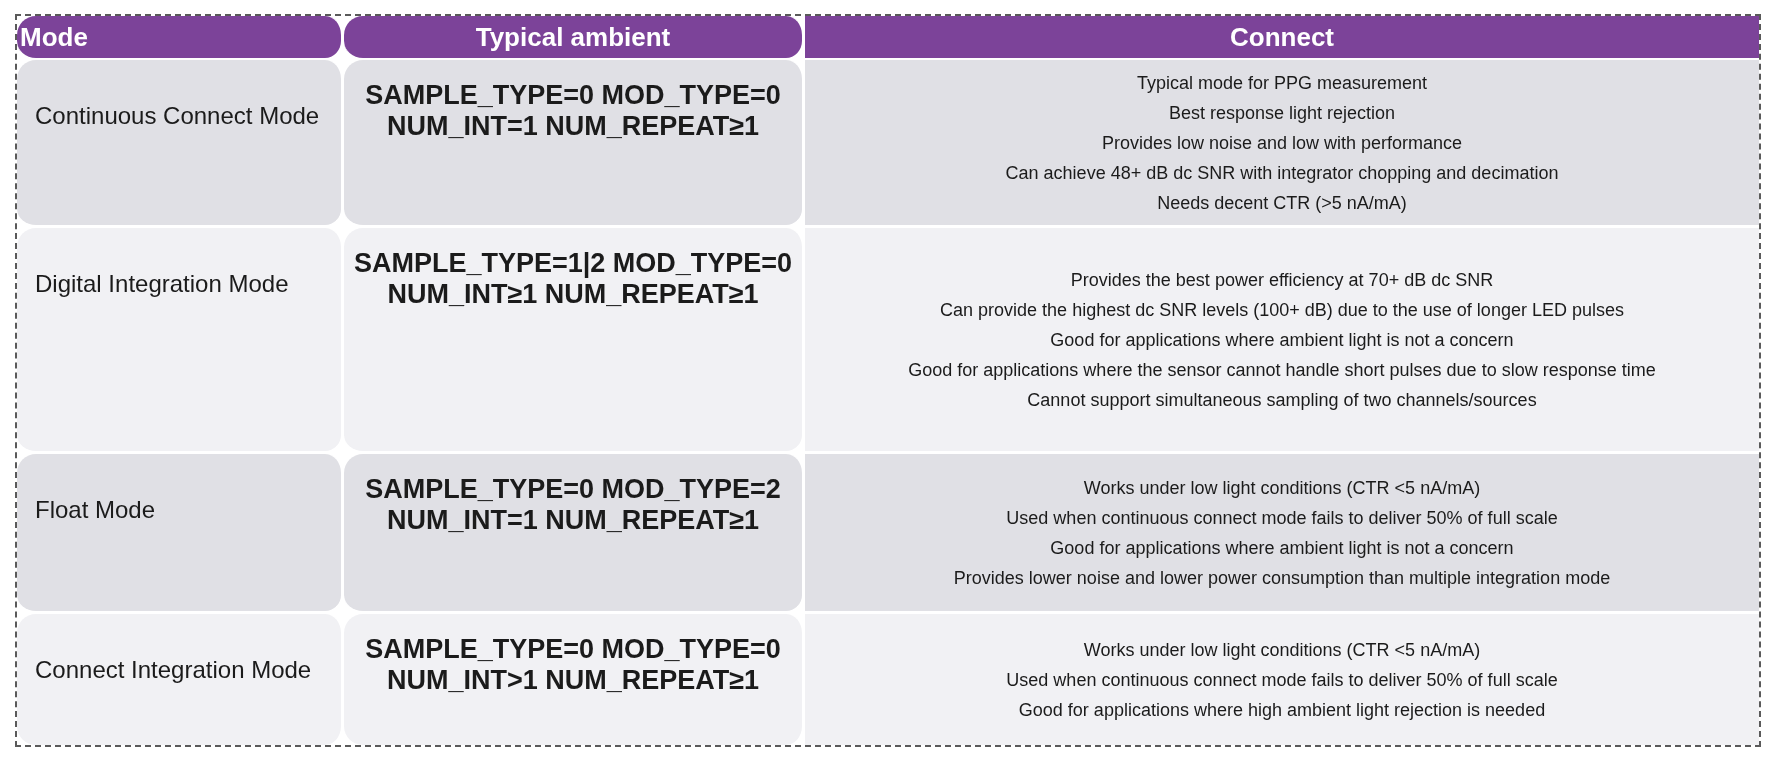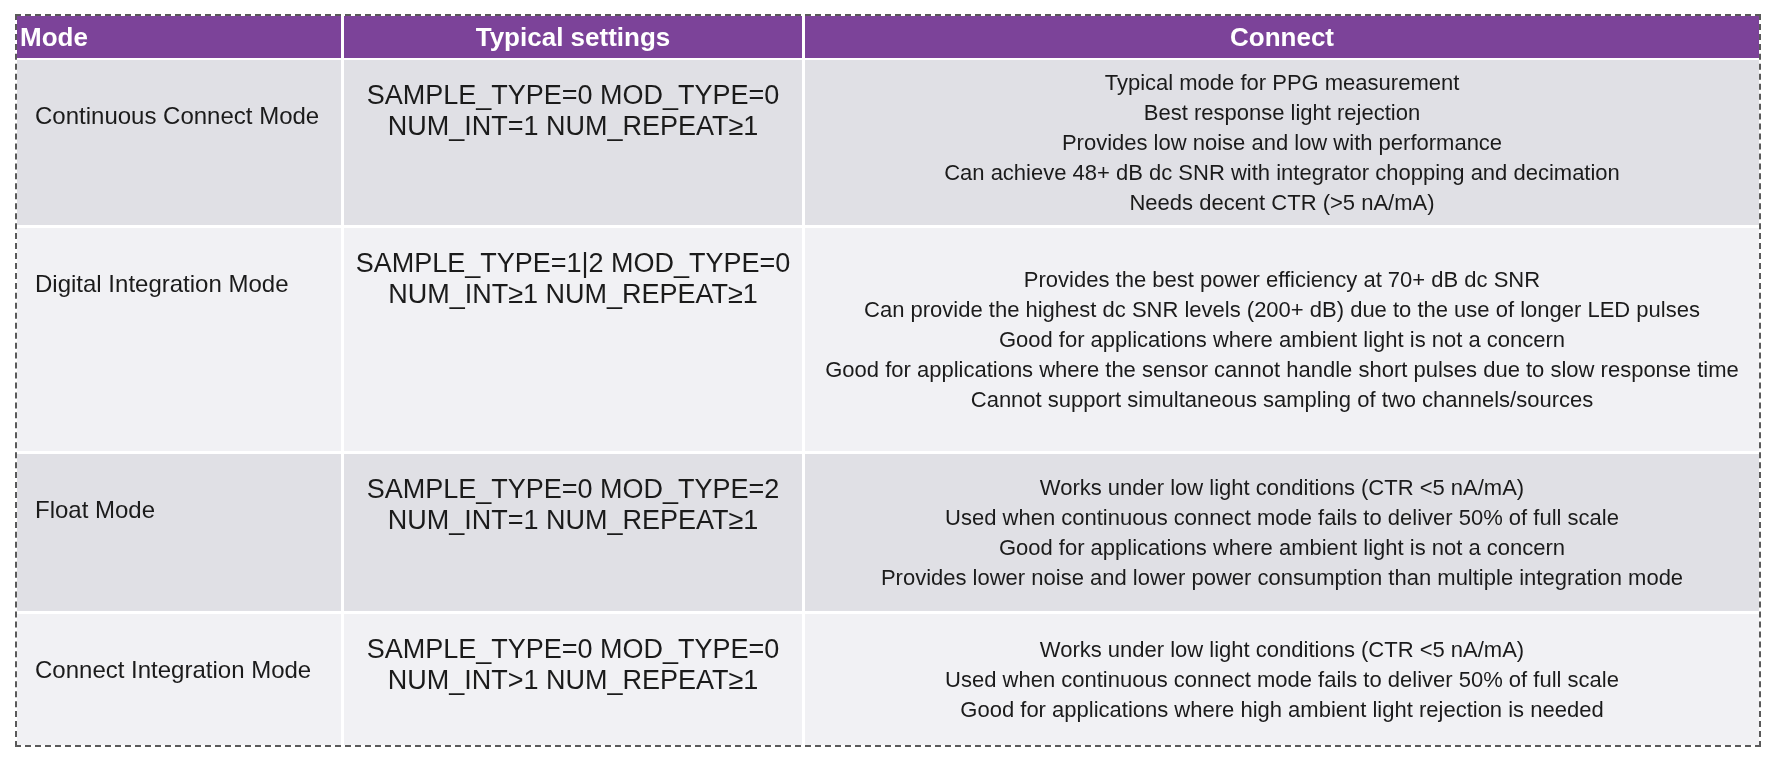--- a/index.html
+++ b/index.html
@@ -27,20 +27,21 @@
     table-layout: fixed;
   }
   table.modes th,
   table.modes td {
     box-sizing: border-box;
     overflow: hidden;
   }
   
   .col-sep {
     border-right: 3px solid #ffffff;
+    border-radius: 19px;
   }
   
   tr.body-row.sep td {
     border-bottom: 3px solid #ffffff;
   }
   
   th.hdr {
     background: #7c4399;
     color: #ffffff;
     height: 44px;
@@ -71,44 +72,44 @@
     vertical-align: top;
     text-align: center;
     padding: 20px 6px 0 6px;
     font-size: 27px;
     line-height: 31px;
   }
   td.comments-cell {
     vertical-align: middle;
     text-align: center;
     padding: 6px 14px;
-    font-size: 22px;
+    font-size: 18px;
     line-height: 30px;
   }
-  .settings-line { display: block; }
+  .settings-line { display: block; font-weight: bold; }
   .comment-line  { display: block; }
   tr.r1 td { height: 168px; }
   tr.r2 td { height: 226px; }
   tr.r3 td { height: 160px; }
   tr.r4 td { height: 131px; }
 </style>
 </head>
 <body>
 
 <div class="stage">
   <table class="modes">
     <colgroup>
       <col style="width:327px">
       <col style="width:461px">
       <col style="width:954px">
     </colgroup>
     <thead>
       <tr>
         <th class="hdr mode-hdr col-sep">Mode</th>
-        <th class="hdr center-hdr col-sep">Typical settings</th>
+        <th class="hdr center-hdr col-sep">Typical ambient</th>
         <th class="hdr center-hdr">Connect</th>
       </tr>
     </thead>
     <tbody>
 
       <tr class="body-row row-dark sep r1">
         <td class="mode-cell col-sep">Continuous Connect Mode</td>
         <td class="settings-cell col-sep">
           <span class="settings-line">SAMPLE_TYPE=0 MOD_TYPE=0</span>
           <span class="settings-line">NUM_INT=1 NUM_REPEAT≥1</span>
@@ -123,21 +124,21 @@
       </tr>
 
       <tr class="body-row row-light sep r2">
         <td class="mode-cell col-sep">Digital Integration Mode</td>
         <td class="settings-cell col-sep">
           <span class="settings-line">SAMPLE_TYPE=1|2 MOD_TYPE=0</span>
           <span class="settings-line">NUM_INT≥1 NUM_REPEAT≥1</span>
         </td>
         <td class="comments-cell">
           <span class="comment-line">Provides the best power efficiency at 70+ dB dc SNR</span>
-          <span class="comment-line">Can provide the highest dc SNR levels (200+ dB) due to the use of longer LED pulses</span>
+          <span class="comment-line">Can provide the highest dc SNR levels (100+ dB) due to the use of longer LED pulses</span>
           <span class="comment-line">Good for applications where ambient light is not a concern</span>
           <span class="comment-line">Good for applications where the sensor cannot handle short pulses due to slow response time</span>
           <span class="comment-line">Cannot support simultaneous sampling of two channels/sources</span>
         </td>
       </tr>
 
       <tr class="body-row row-dark sep r3">
         <td class="mode-cell col-sep">Float Mode</td>
         <td class="settings-cell col-sep">
           <span class="settings-line">SAMPLE_TYPE=0 MOD_TYPE=2</span>

